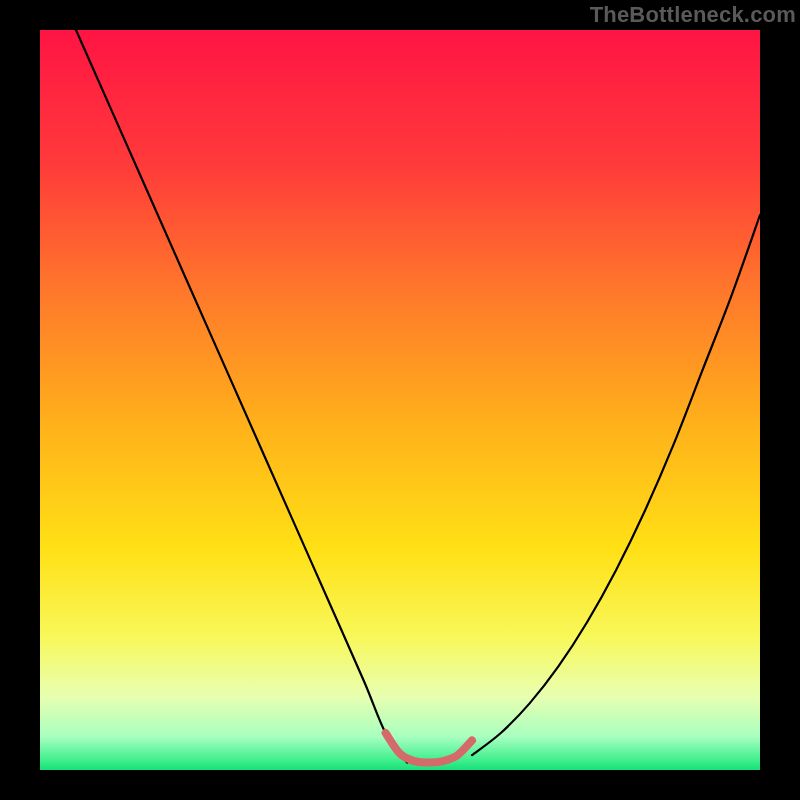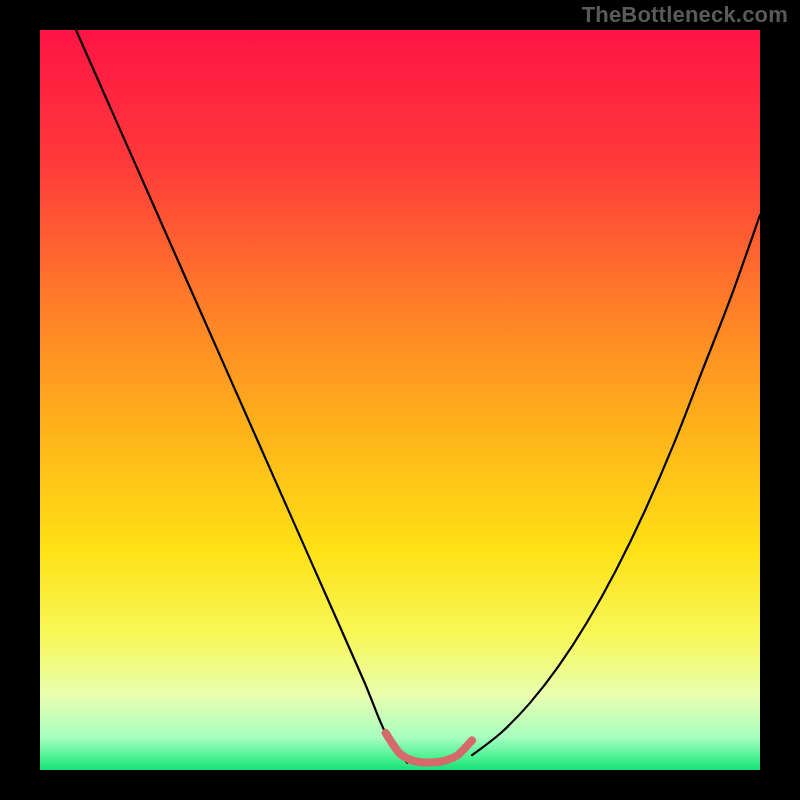--- a/index.html
+++ b/index.html
@@ -12,21 +12,21 @@
     overflow: hidden;
   }
   .canvas {
     position: relative;
     width: 800px;
     height: 800px;
   }
   .watermark {
     position: absolute;
     top: 2px;
-    right: 12px;
+    right: 4px;
     color: #5a5a5a;
     font-size: 22px;
     font-weight: 600;
     letter-spacing: 0.2px;
     z-index: 10;
     pointer-events: none;
   }
   svg.chart {
     position: absolute;
     top: 0;

